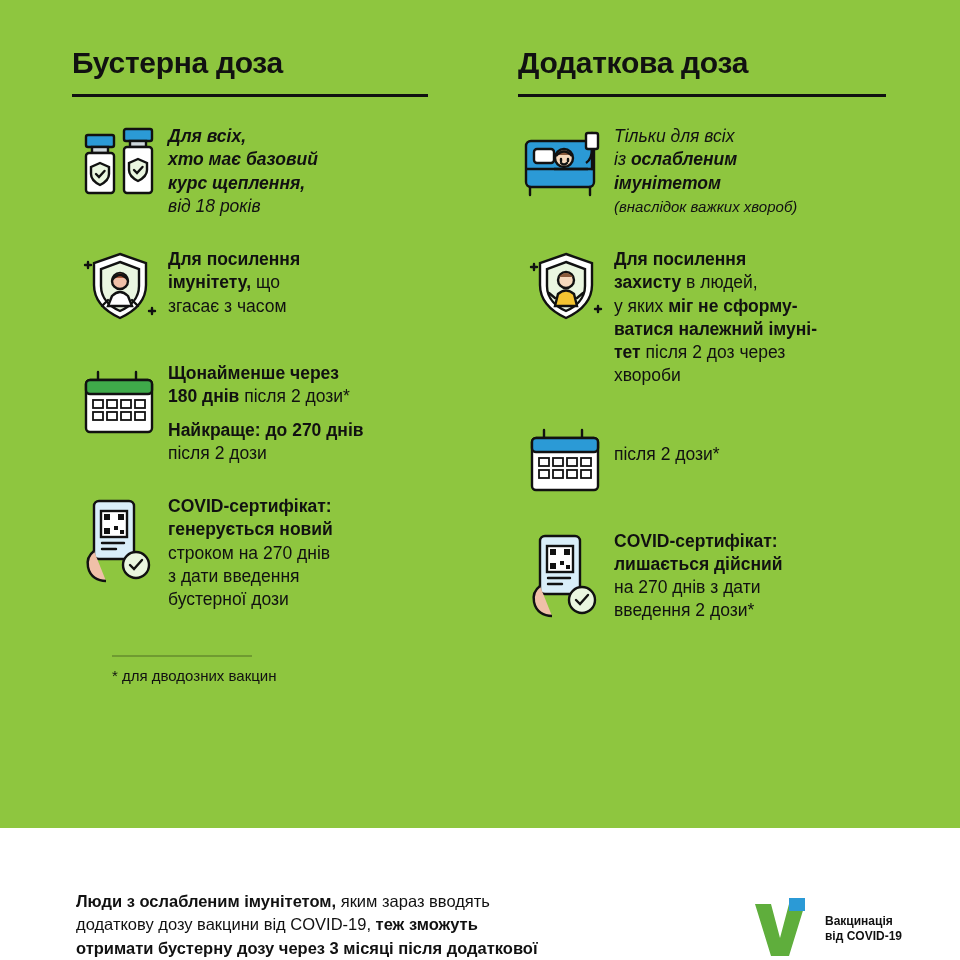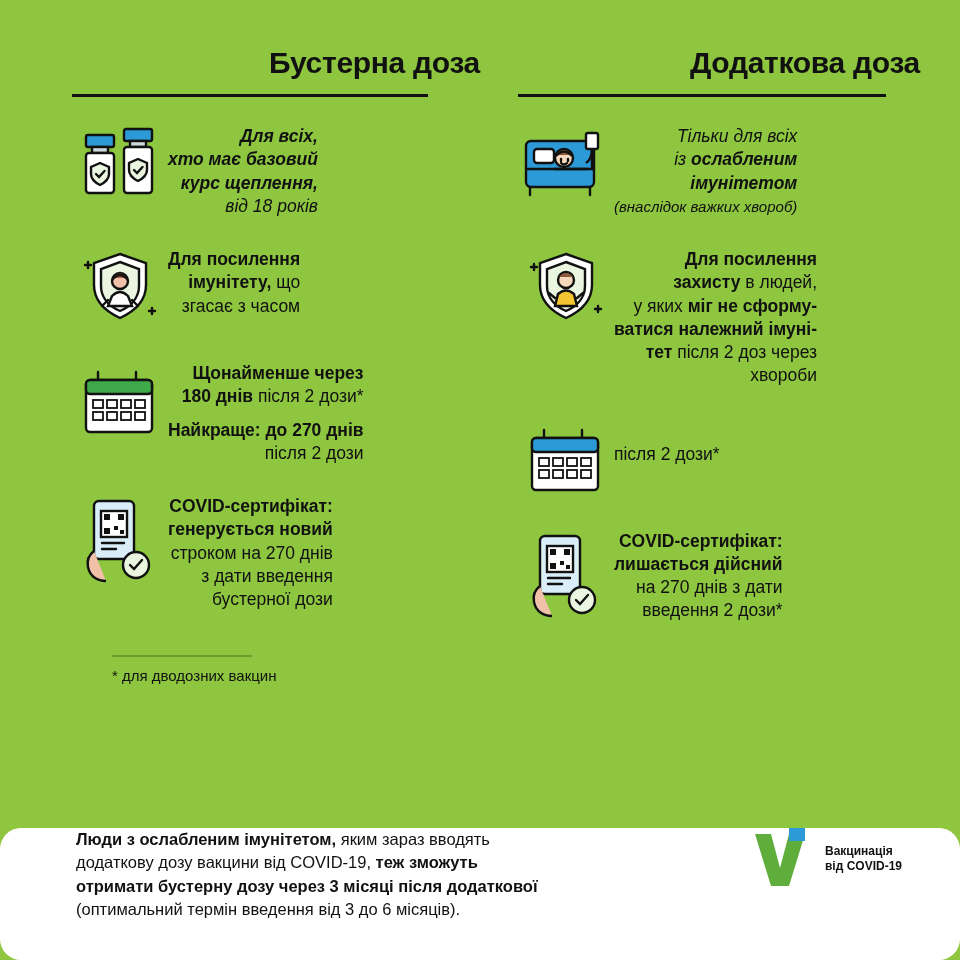--- a/index.html
+++ b/index.html
@@ -6,21 +6,21 @@
   body{
     width:960px;height:960px;
     background:#8cc63f;
     font-family:"Liberation Sans", sans-serif;
     color:#111;
     overflow:hidden;
   }
   .poster{position:relative;width:960px;height:960px;background:#8ec63f;}
 
   
-  .columns{display:flex;padding:46px 40px 0 40px;box-sizing:border-box;text-align:right;}
+  .columns{display:flex;padding:46px 40px 0 40px;box-sizing:border-box;}
   .col{width:440px;box-sizing:border-box;}
   .col.left{padding-left:32px;}
   .col.right{padding-left:38px;}
 
   .col-title{
     font-size:30px;font-weight:bold;letter-spacing:-0.3px;
     color:#111;margin:0 0 14px 0;white-space:nowrap;
   }
   .title-rule{height:3px;background:#111;width:356px;margin-bottom:26px;}
   .col.right .title-rule{width:368px;}
@@ -37,21 +37,21 @@
   .row.r2{margin-bottom:30px;}
   .row.r3{margin-bottom:28px;}
 
   
   .foot-rule{width:140px;height:2px;background:#6f9b31;margin:6px 0 10px 112px;}
   .footnote{font-size:15px;margin-left:112px;}
 
   
   .bottom{
     position:absolute;left:0;bottom:0;width:960px;height:132px;background:#ffffff;
-    display:flex;align-items:flex-start;box-sizing:border-box;padding:0 36px;border-radius:21px;
+    display:flex;align-items:flex-end;box-sizing:border-box;padding:0 36px;
   }
   .bottom-text{font-size:16.5px;line-height:1.42;max-width:640px;padding-left:40px;}
   .bottom-text b{font-weight:bold;}
   .logo{margin-left:auto;display:flex;align-items:center;gap:14px;padding-right:22px;}
   .logo-mark{position:relative;width:62px;height:62px;}
   .logo-label{font-size:12px;font-weight:bold;line-height:1.25;}
 
   svg{display:block;}
 </style>
 </head>
@@ -284,21 +284,20 @@
   </div>
 
   <div class="foot-rule"></div>
   <div class="footnote">* для дводозних вакцин</div>
 
   <div class="bottom">
     <div class="bottom-text">
       <b>Люди з ослабленим імунітетом,</b><span> яким зараз вводять</span><br>
       <span>додаткову дозу вакцини від COVID-19, </span><b>теж зможуть</b><br>
       <b>отримати бустерну дозу через 3 місяці після додаткової</b><br>
-      <span>(оптимальний термін введення від 3 до 6 місяців).</span>
     </div>
     <div class="logo">
       <div class="logo-mark">
         <svg width="62" height="62" viewBox="0 0 62 62">
           <path d="M6 6 h16 l9 34 9-34 h16 L40 58 h-18 z" fill="#5fae3c"></path>
           <rect x="40" y="0" width="16" height="13" fill="#2b9ad6"></rect>
         </svg>
       </div>
       <div class="logo-label">
         <span>Вакцинація</span><br>

